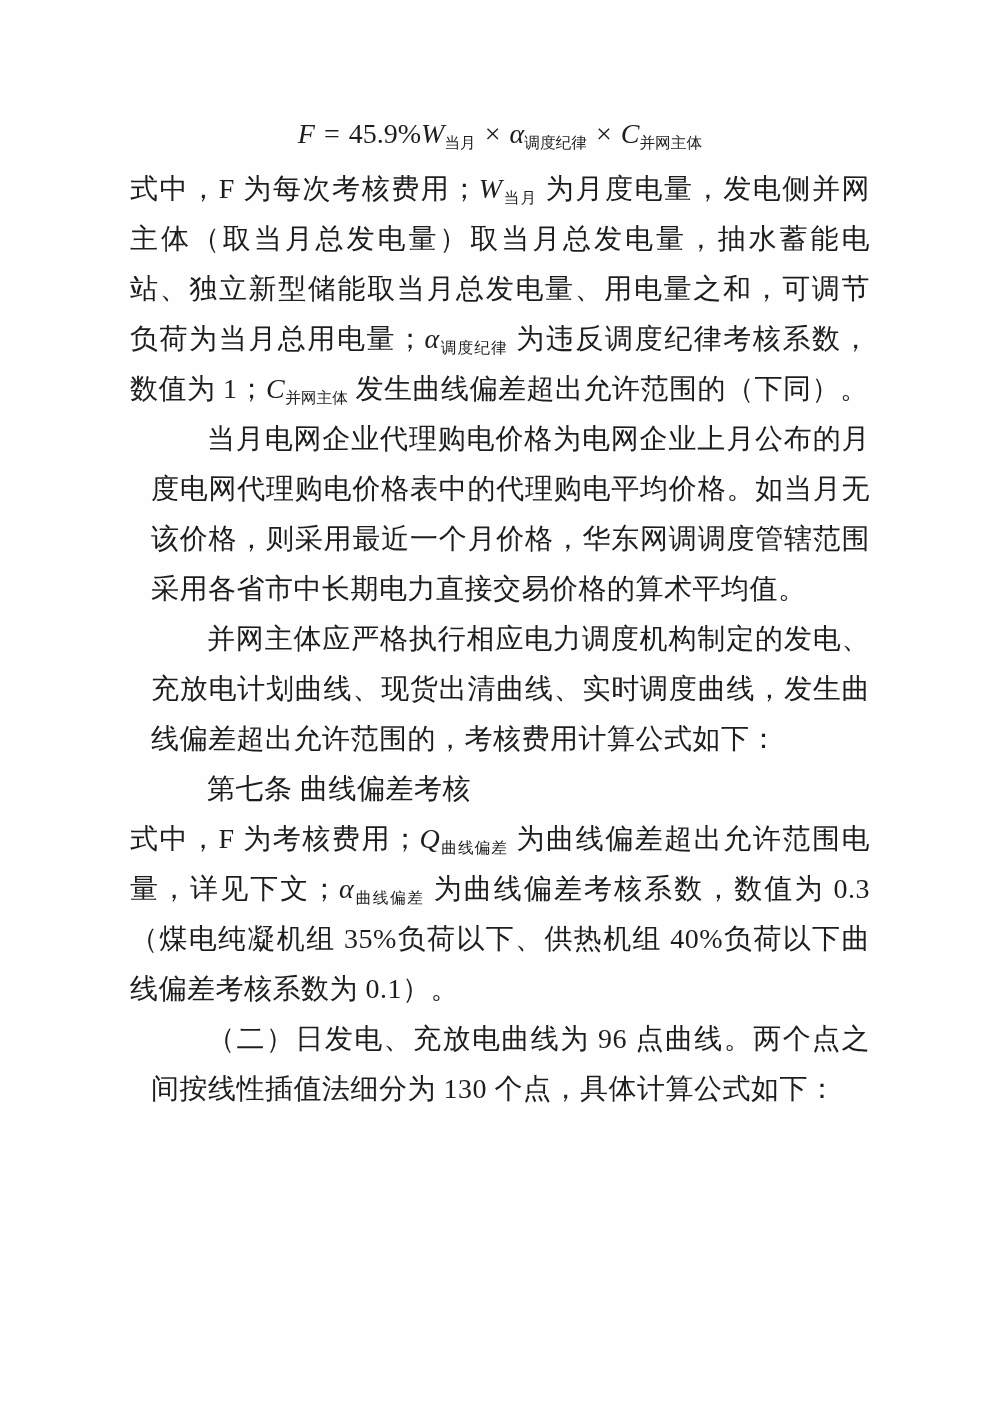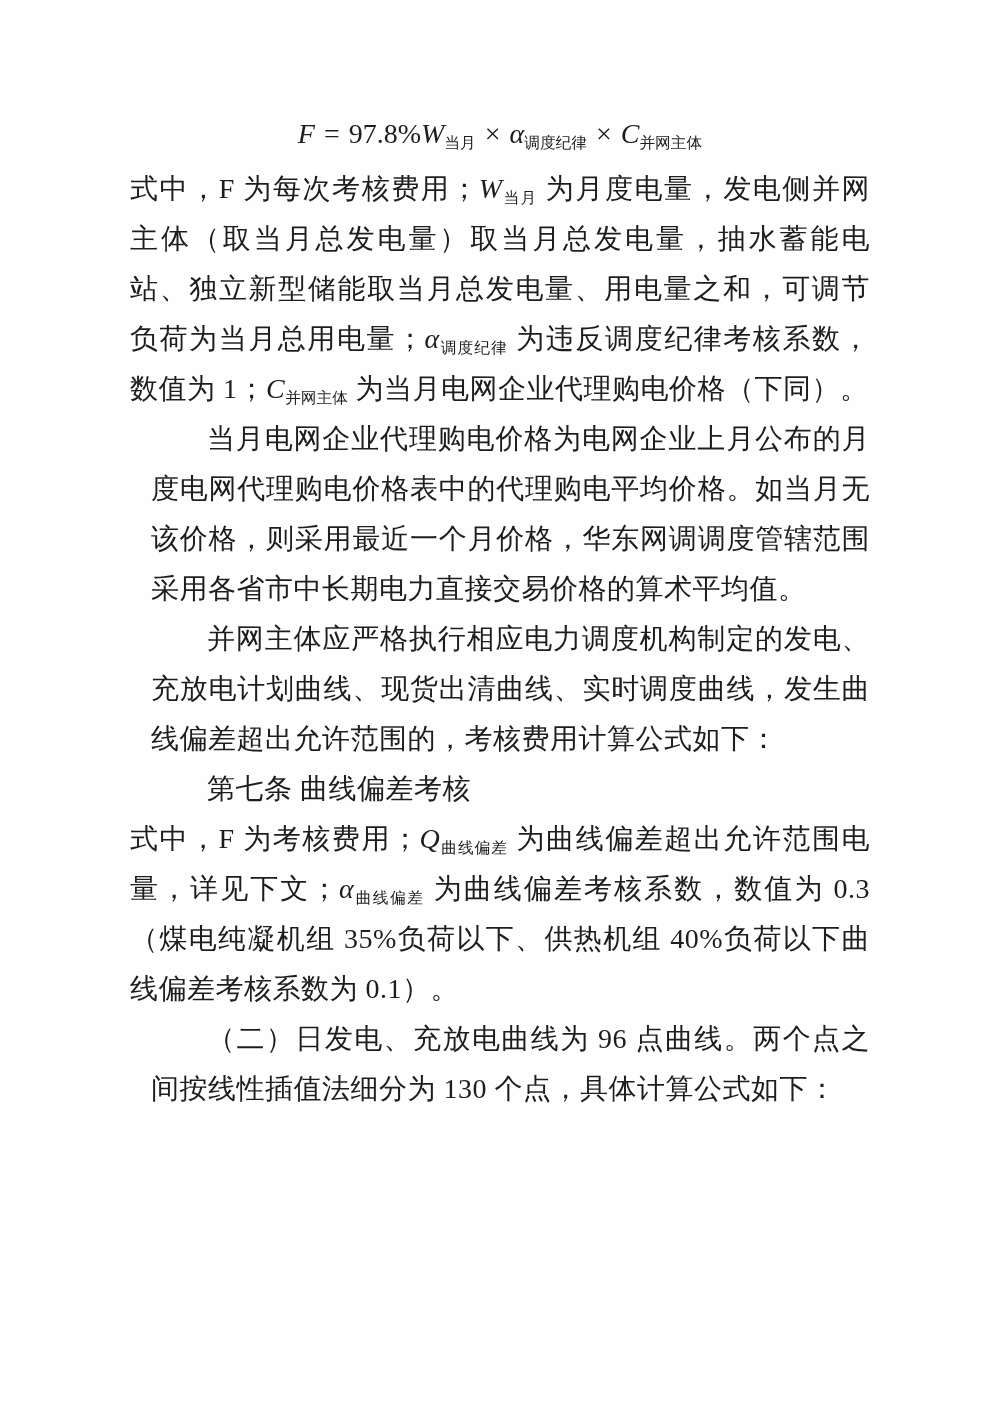--- a/index.html
+++ b/index.html
@@ -58,21 +58,21 @@
   .mop {
     font-style: normal;
     padding: 0 2px;
   }
 </style>
 </head>
 <body>
 
 <div class="page" style="background: rgb(254, 254, 254); color: rgb(29, 29, 29);">
   <div>
-      <div class="formula"><span class="mvar">F</span><span class="mop"> = </span><span>97.8%</span><span class="mvar">W<sub>当月</sub></span><span class="mop"> × </span><span class="mvar">α<sub>调度纪律</sub></span><span class="mop"> × </span><span class="mvar">C<sub>并网主体</sub></span></div>
-      <p class="para"><span>式中，F 为每次考核费用；</span><span class="mvar">W<sub>当月</sub></span><span> 为月度电量，发电侧并网主体（取当月总发电量）取当月总发电量，抽水蓄能电站、独立新型储能取当月总发电量、用电量之和，可调节负荷为当月总用电量；</span><span class="mvar">α<sub>调度纪律</sub></span><span> 为违反调度纪律考核系数，数值为 1；</span><span class="mvar">C<sub>并网主体</sub></span><span> 为当月电网企业代理购电价格（下同）。</span></p>
+      <div class="formula"><span class="mvar">F</span><span class="mop"> = </span><span>45.9%</span><span class="mvar">W<sub>当月</sub></span><span class="mop"> × </span><span class="mvar">α<sub>调度纪律</sub></span><span class="mop"> × </span><span class="mvar">C<sub>并网主体</sub></span></div>
+      <p class="para"><span>式中，F 为每次考核费用；</span><span class="mvar">W<sub>当月</sub></span><span> 为月度电量，发电侧并网主体（取当月总发电量）取当月总发电量，抽水蓄能电站、独立新型储能取当月总发电量、用电量之和，可调节负荷为当月总用电量；</span><span class="mvar">α<sub>调度纪律</sub></span><span> 为违反调度纪律考核系数，数值为 1；</span><span class="mvar">C<sub>并网主体</sub></span><span> 发生曲线偏差超出允许范围的（下同）。</span></p>
       <p class="para indent"><span>当月电网企业代理购电价格为电网企业上月公布的月度电网代理购电价格表中的代理购电平均价格。如当月无该价格，则采用最近一个月价格，华东网调调度管辖范围采用各省市中长期电力直接交易价格的算术平均值。</span></p>
       <p class="para indent"><span>并网主体应严格执行相应电力调度机构制定的发电、充放电计划曲线、现货出清曲线、实时调度曲线，发生曲线偏差超出允许范围的，考核费用计算公式如下：</span></p>
       <p class="para indent"><span>第七条 曲线偏差考核</span></p>
       <p class="para"><span>式中，F 为考核费用；</span><span class="mvar">Q<sub>曲线偏差</sub></span><span> 为曲线偏差超出允许范围电量，详见下文；</span><span class="mvar">α<sub>曲线偏差</sub></span><span> 为曲线偏差考核系数，数值为 0.3（煤电纯凝机组 35%负荷以下、供热机组 40%负荷以下曲线偏差考核系数为 0.1）。</span></p>
       <p class="para indent"><span>（二）日发电、充放电曲线为 96 点曲线。两个点之间按线性插值法细分为 130 个点，具体计算公式如下：</span></p>
     </div>
 </div>
 
 </body></html>

